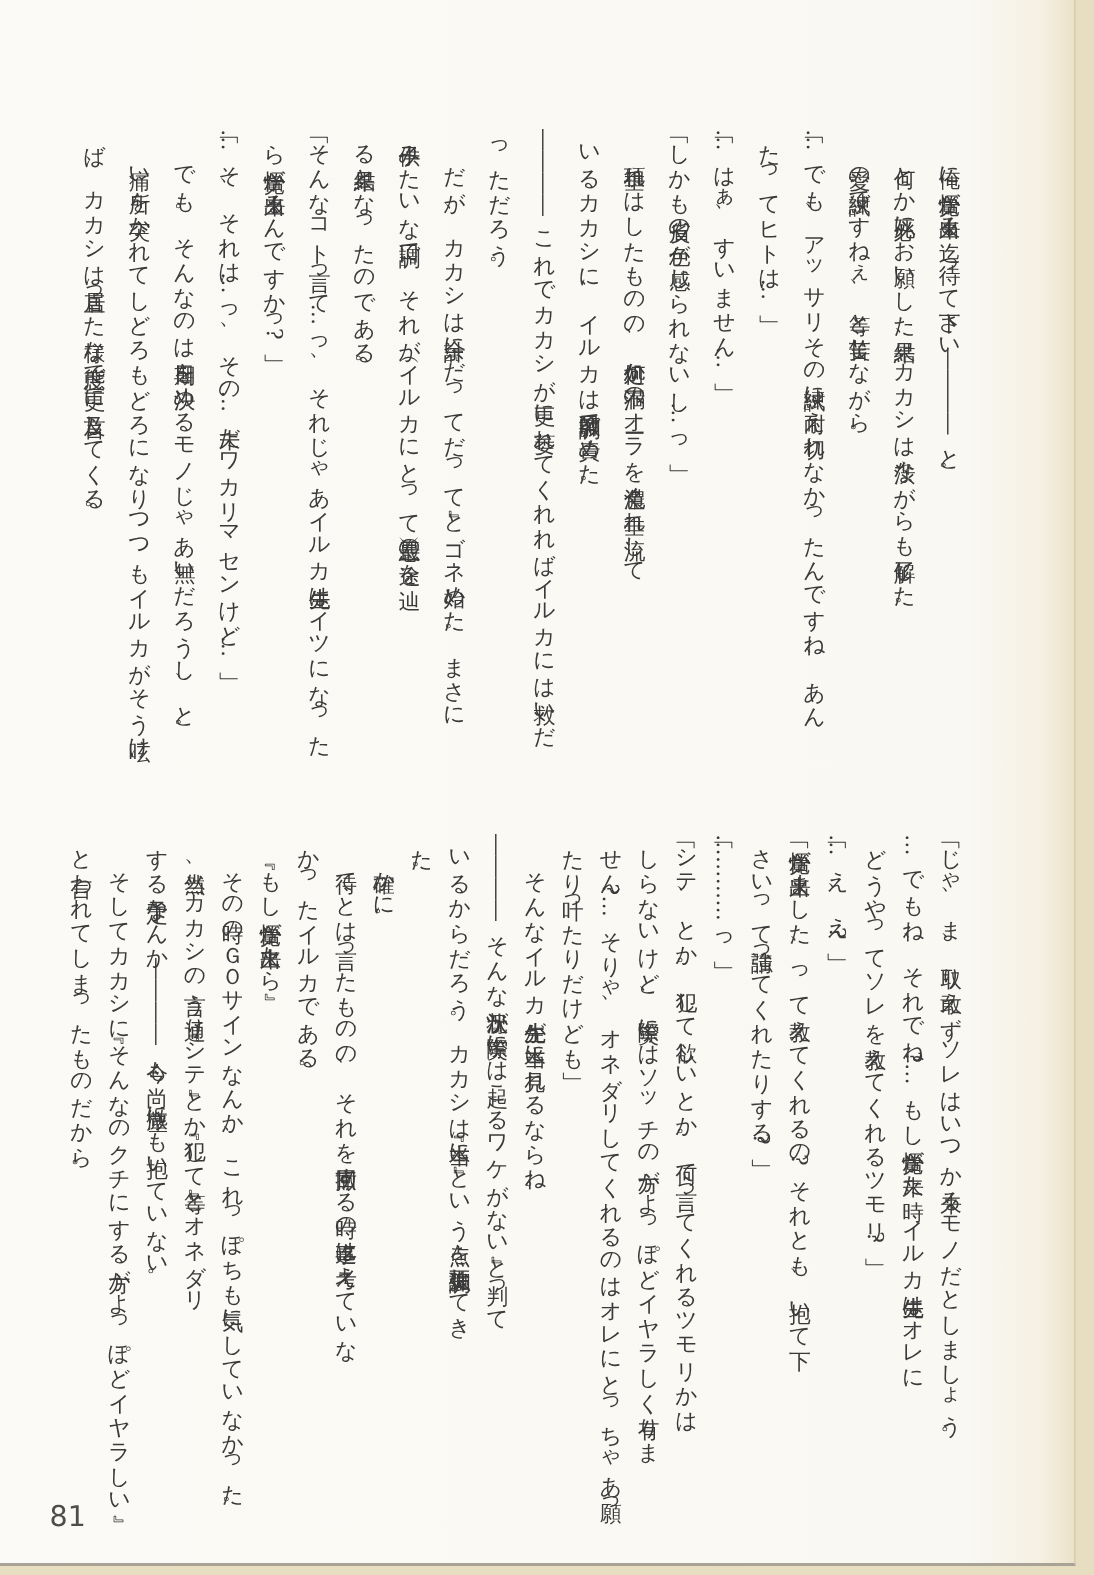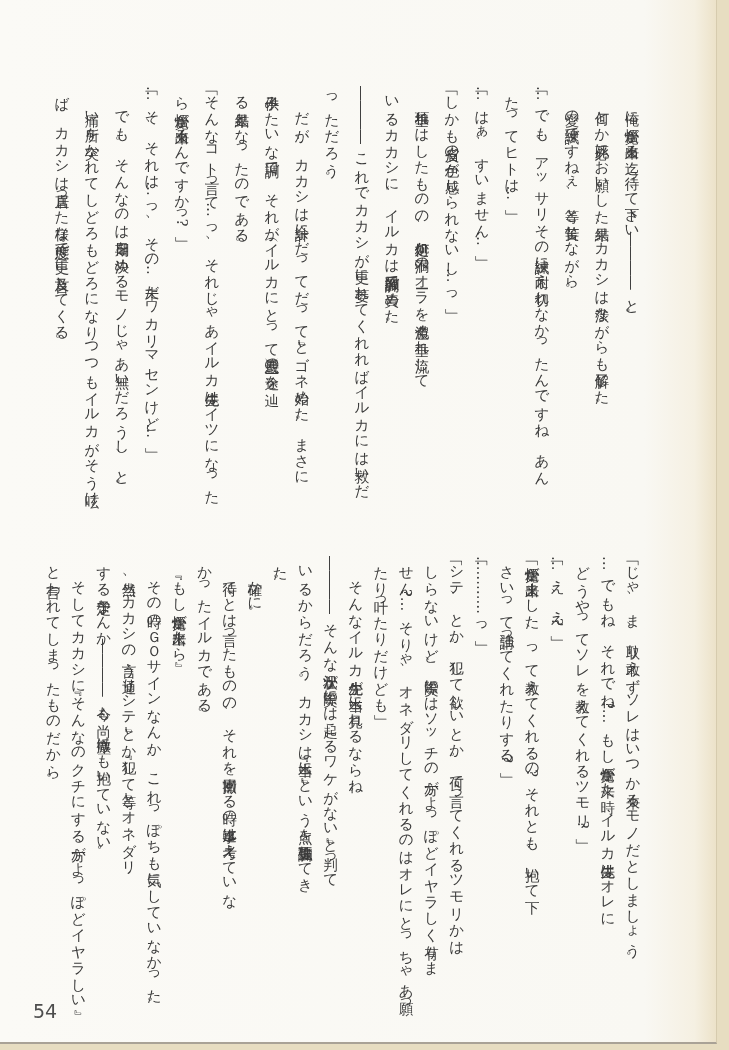--- a/index.html
+++ b/index.html
@@ -103,14 +103,14 @@
       <p class="indent">確かに。</p>
       <p class="indent">待てとは言ったものの、それを撤回する時の事迄は考えていな</p>
       <p>かったイルカである。</p>
       <p class="indent">『もし覚悟が出来たら』</p>
       <p class="indent">その時のＧＯサインなんか、これっぽちも気にしていなかった。</p>
       <p class="indent">当然、カカシの言う通り『シテ』とか『犯して』等とオネダリ</p>
       <p>する予定なんか――――今も尚、微塵にも抱いていない。</p>
       <p class="indent">そしてカカシに『そんなのクチにする方がよっぽどイヤラしい』</p>
       <p>と言われてしまったものだから。</p>
     </div>
-  <div class="page-number">54</div>
+  <div class="page-number">81</div>
 </div>
 
 </body></html>

